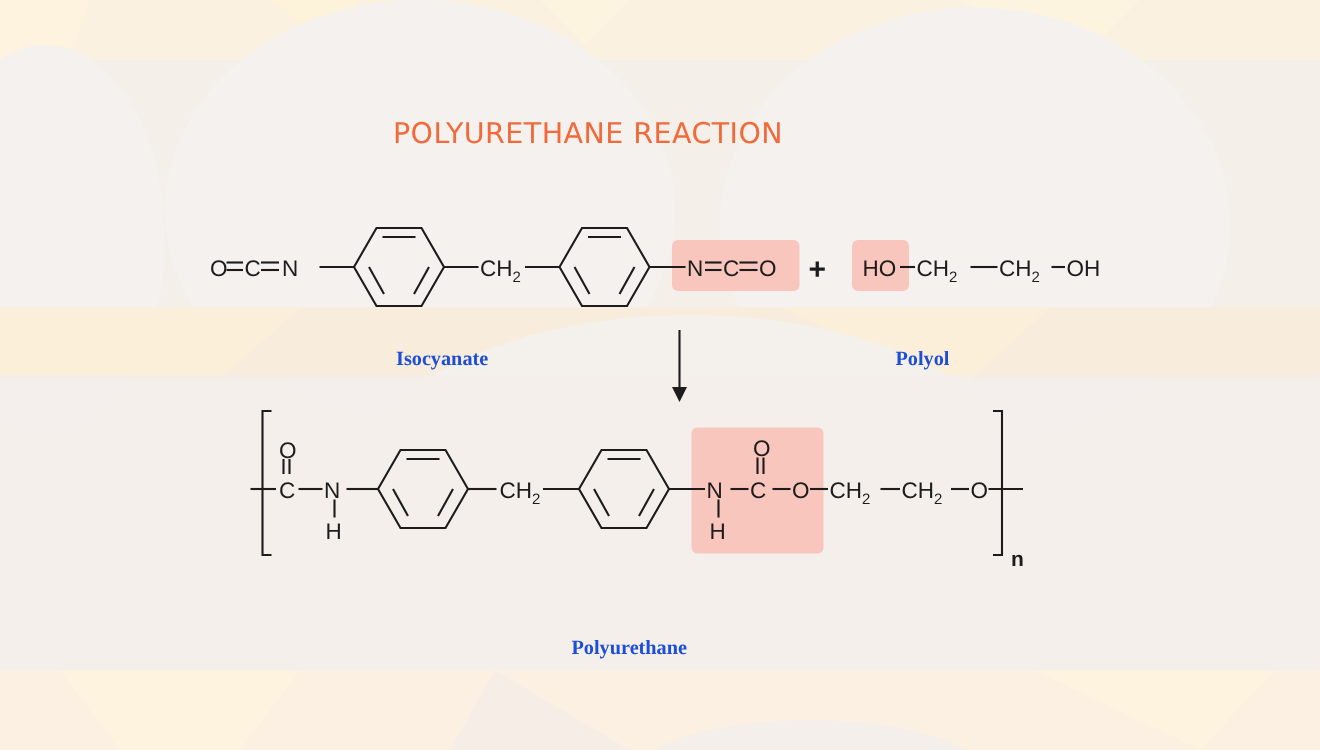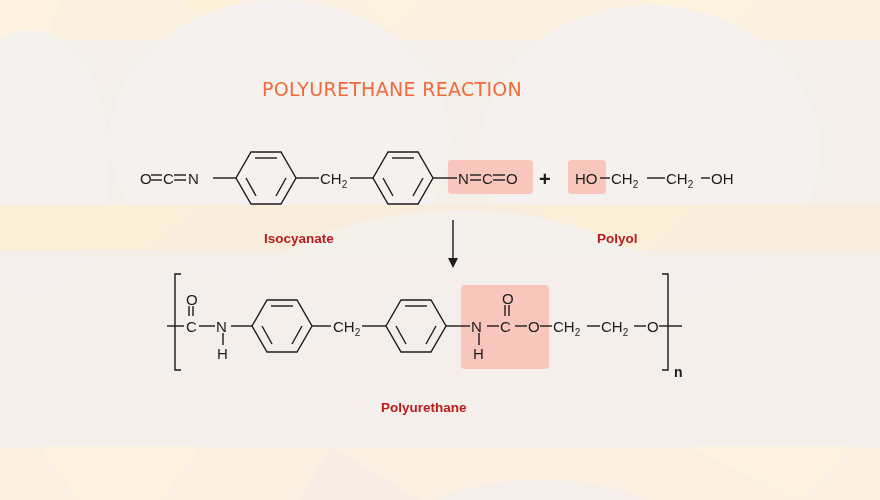--- a/index.html
+++ b/index.html
@@ -8,22 +8,22 @@
     background: #f4efe9;
     font-family: "Liberation Sans", sans-serif;
   }
   .bg { position: absolute; inset: 0; }
   .title {
     position: absolute; left: 0; width: 784px; top: 78px; text-align: center;
     font-family: "DejaVu Sans", sans-serif; font-size: 19px; letter-spacing: 0.3px;
     color: #f26a3a;
   }
   .label {
-    position: absolute; font-family: Liberation Sans, sans-serif; font-weight: bold;
-    font-size: 13.5px; color: #b91c1c;
+    position: absolute; font-family: Liberation Serif, serif; font-weight: bold;
+    font-size: 13.5px; color: #1d4ed8;
   }
   svg.chem { position: absolute; left: 0; top: 0; }
   svg.chem text { font-family: "Liberation Sans", sans-serif; font-size: 15px; fill: #1c1c1c; }
   svg.chem .sub { font-size: 10px; }
 </style>
 </head>
 <body>
 
 <svg class="bg" width="880" height="500" viewBox="0 0 880 500">
   <rect width="880" height="500" fill="#f4efe9"></rect>
@@ -166,13 +166,13 @@
   <text x="500" y="332">C</text>
   <text x="528" y="332">O</text>
   <text x="553" y="332"><tspan>CH</tspan><tspan class="sub" dy="4">2</tspan></text>
   <text x="601" y="332"><tspan>CH</tspan><tspan class="sub" dy="4">2</tspan></text>
   <text x="647" y="332">O</text>
   <text x="674" y="377" style="font-weight:bold;font-size:14px">n</text>
 </svg>
 
 <div class="label" style="left:264px; top:231px;">Isocyanate</div>
 <div class="label" style="left:561px; top:231px;margin-left:36px;">Polyol</div>
-<div class="label" style="left:381px; top:400px;text-align:right;">Polyurethane</div>
+<div class="label" style="left:381px; top:424px;text-align:right;">Polyurethane</div>
 
 </body></html>

